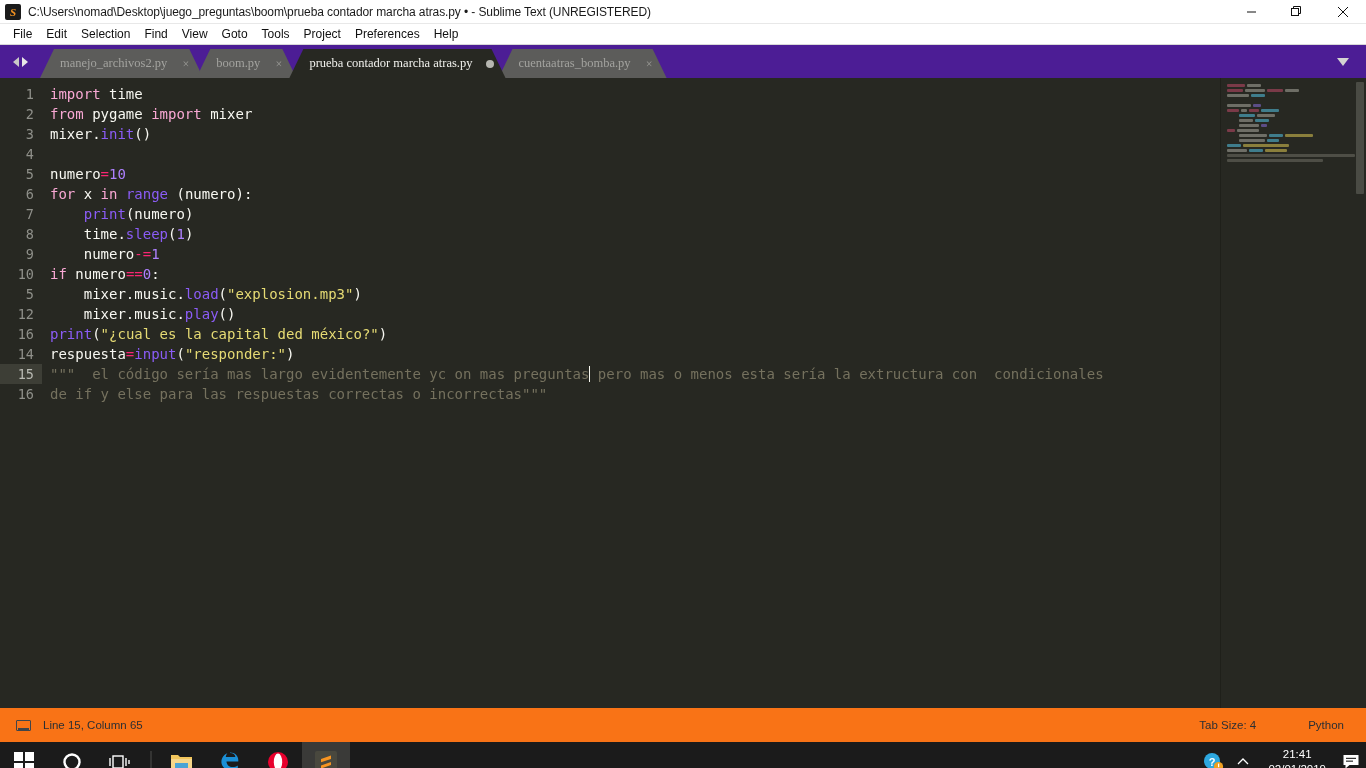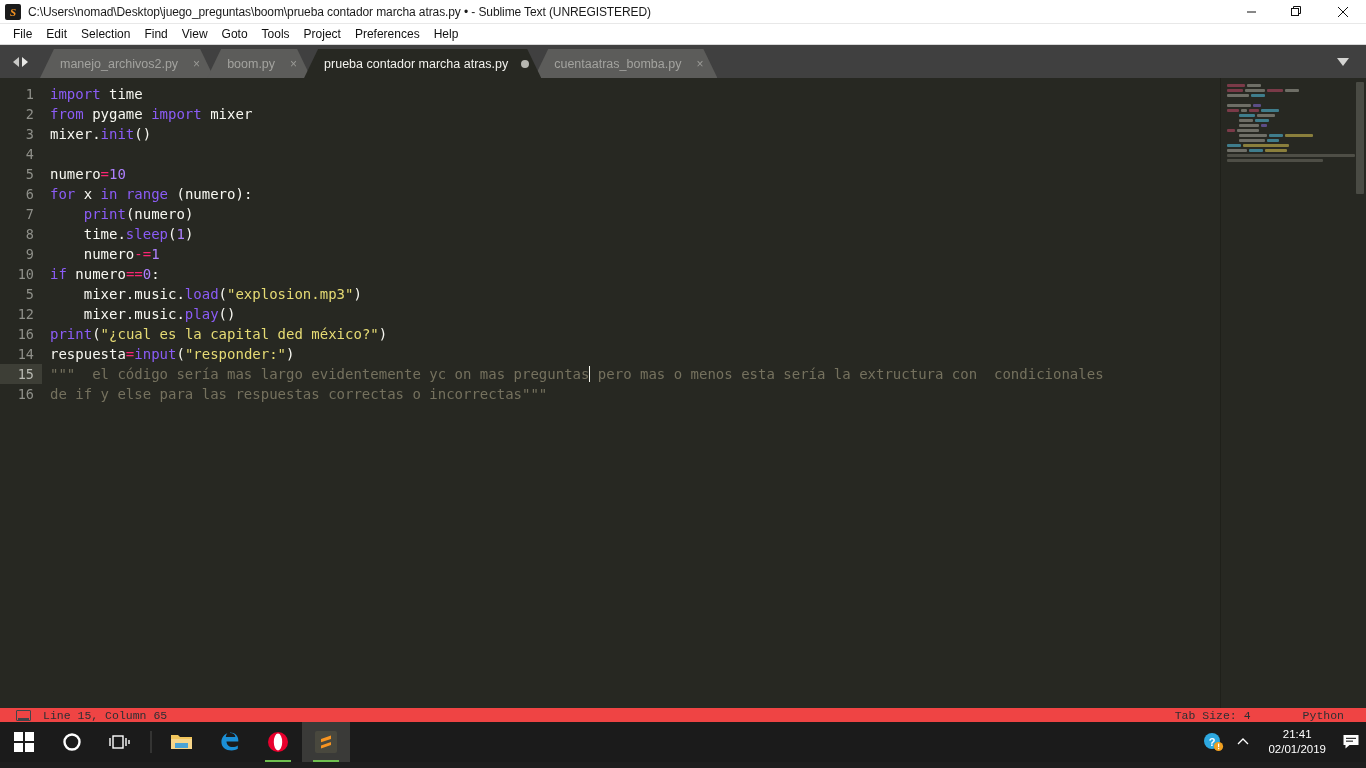--- a/index.html
+++ b/index.html
@@ -41,22 +41,22 @@
     display: flex; align-items: center; padding-left: 6px;
     border-bottom: 1px solid #d8d8d8;
   }
   .menu-item {
     font-size: 12px; color: #101010; padding: 2px 7px;
     white-space: nowrap; line-height: 15px;
   }
 
   
   #tabbar {
-    height: 33px; background: #404040;
-    display: flex; position: relative;
+    height: 33px; background: #4c1d95;
+    display: flex; position: relative; font-family: Liberation Serif, serif;
   }
   #tab-nav {
     width: 40px; height: 33px; display: flex;
     align-items: center; justify-content: center; gap: 3px;
     flex: 0 0 40px;
   }
   .nav-arrow { width: 0; height: 0; }
   .nav-left {
     border-top: 5px solid transparent; border-bottom: 5px solid transparent;
     border-right: 6px solid #c9c9c7;
@@ -118,21 +118,21 @@
   }
   .gnum.active { background: #3d3e36; color: #b8b9b2; padding-left: 14px; }
   #code {
     flex: 1; padding-top: 6px; padding-left: 8px;
     overflow: hidden; position: relative;
   }
   .cline {
     height: 20px; line-height: 20px; font-size: 14px;
     white-space: pre; color: #f8f8f2;
   }
-  .k  { color: #8b5cf6; }   
+  .k  { color: #f9a8d4; }   
   .fn { color: #8b5cf6; }   
   .st { color: #e6db74; }   
   .nu { color: #ae81ff; }   
   .op { color: #f92672; }   
   .cm { color: #75715e; }   
   .pl { color: #f8f8f2; }   
   .caret-blink {
     display: inline-block; width: 1px; height: 16px;
     background: #f8f8f0; vertical-align: -3px;
     margin: 0 -1px 0 0;
@@ -144,24 +144,24 @@
   #minimap-content { padding: 6px 4px 0 6px; }
   .mrow { height: 4px; display: flex; gap: 2px; margin-bottom: 1px; }
   .mseg { height: 3px; border-radius: 1px; }
   #minimap-scroll {
     position: absolute; right: 2px; top: 4px; width: 8px; height: 112px;
     background: #4a4b44; border-radius: 1px;
   }
 
   
   #statusbar {
-    height: 14px; background: #ef4444;
+    height: 34px; background: #f97316;
     display: flex; align-items: center;
     font-size: 11.5px; color: #2c2f33;
-    font-family: Liberation Mono, monospace;
+    font-family: Liberation Sans, sans-serif;
   }
   #status-icon {
     margin-left: 16px; margin-right: 12px;
     width: 15px; height: 11px;
     border: 1.6px solid #41454a; border-radius: 1px;
     position: relative;
   }
   #status-icon::after {
     content: ''; position: absolute; left: 1px; right: 1px; bottom: 0;
     height: 2px; background: #41454a;

